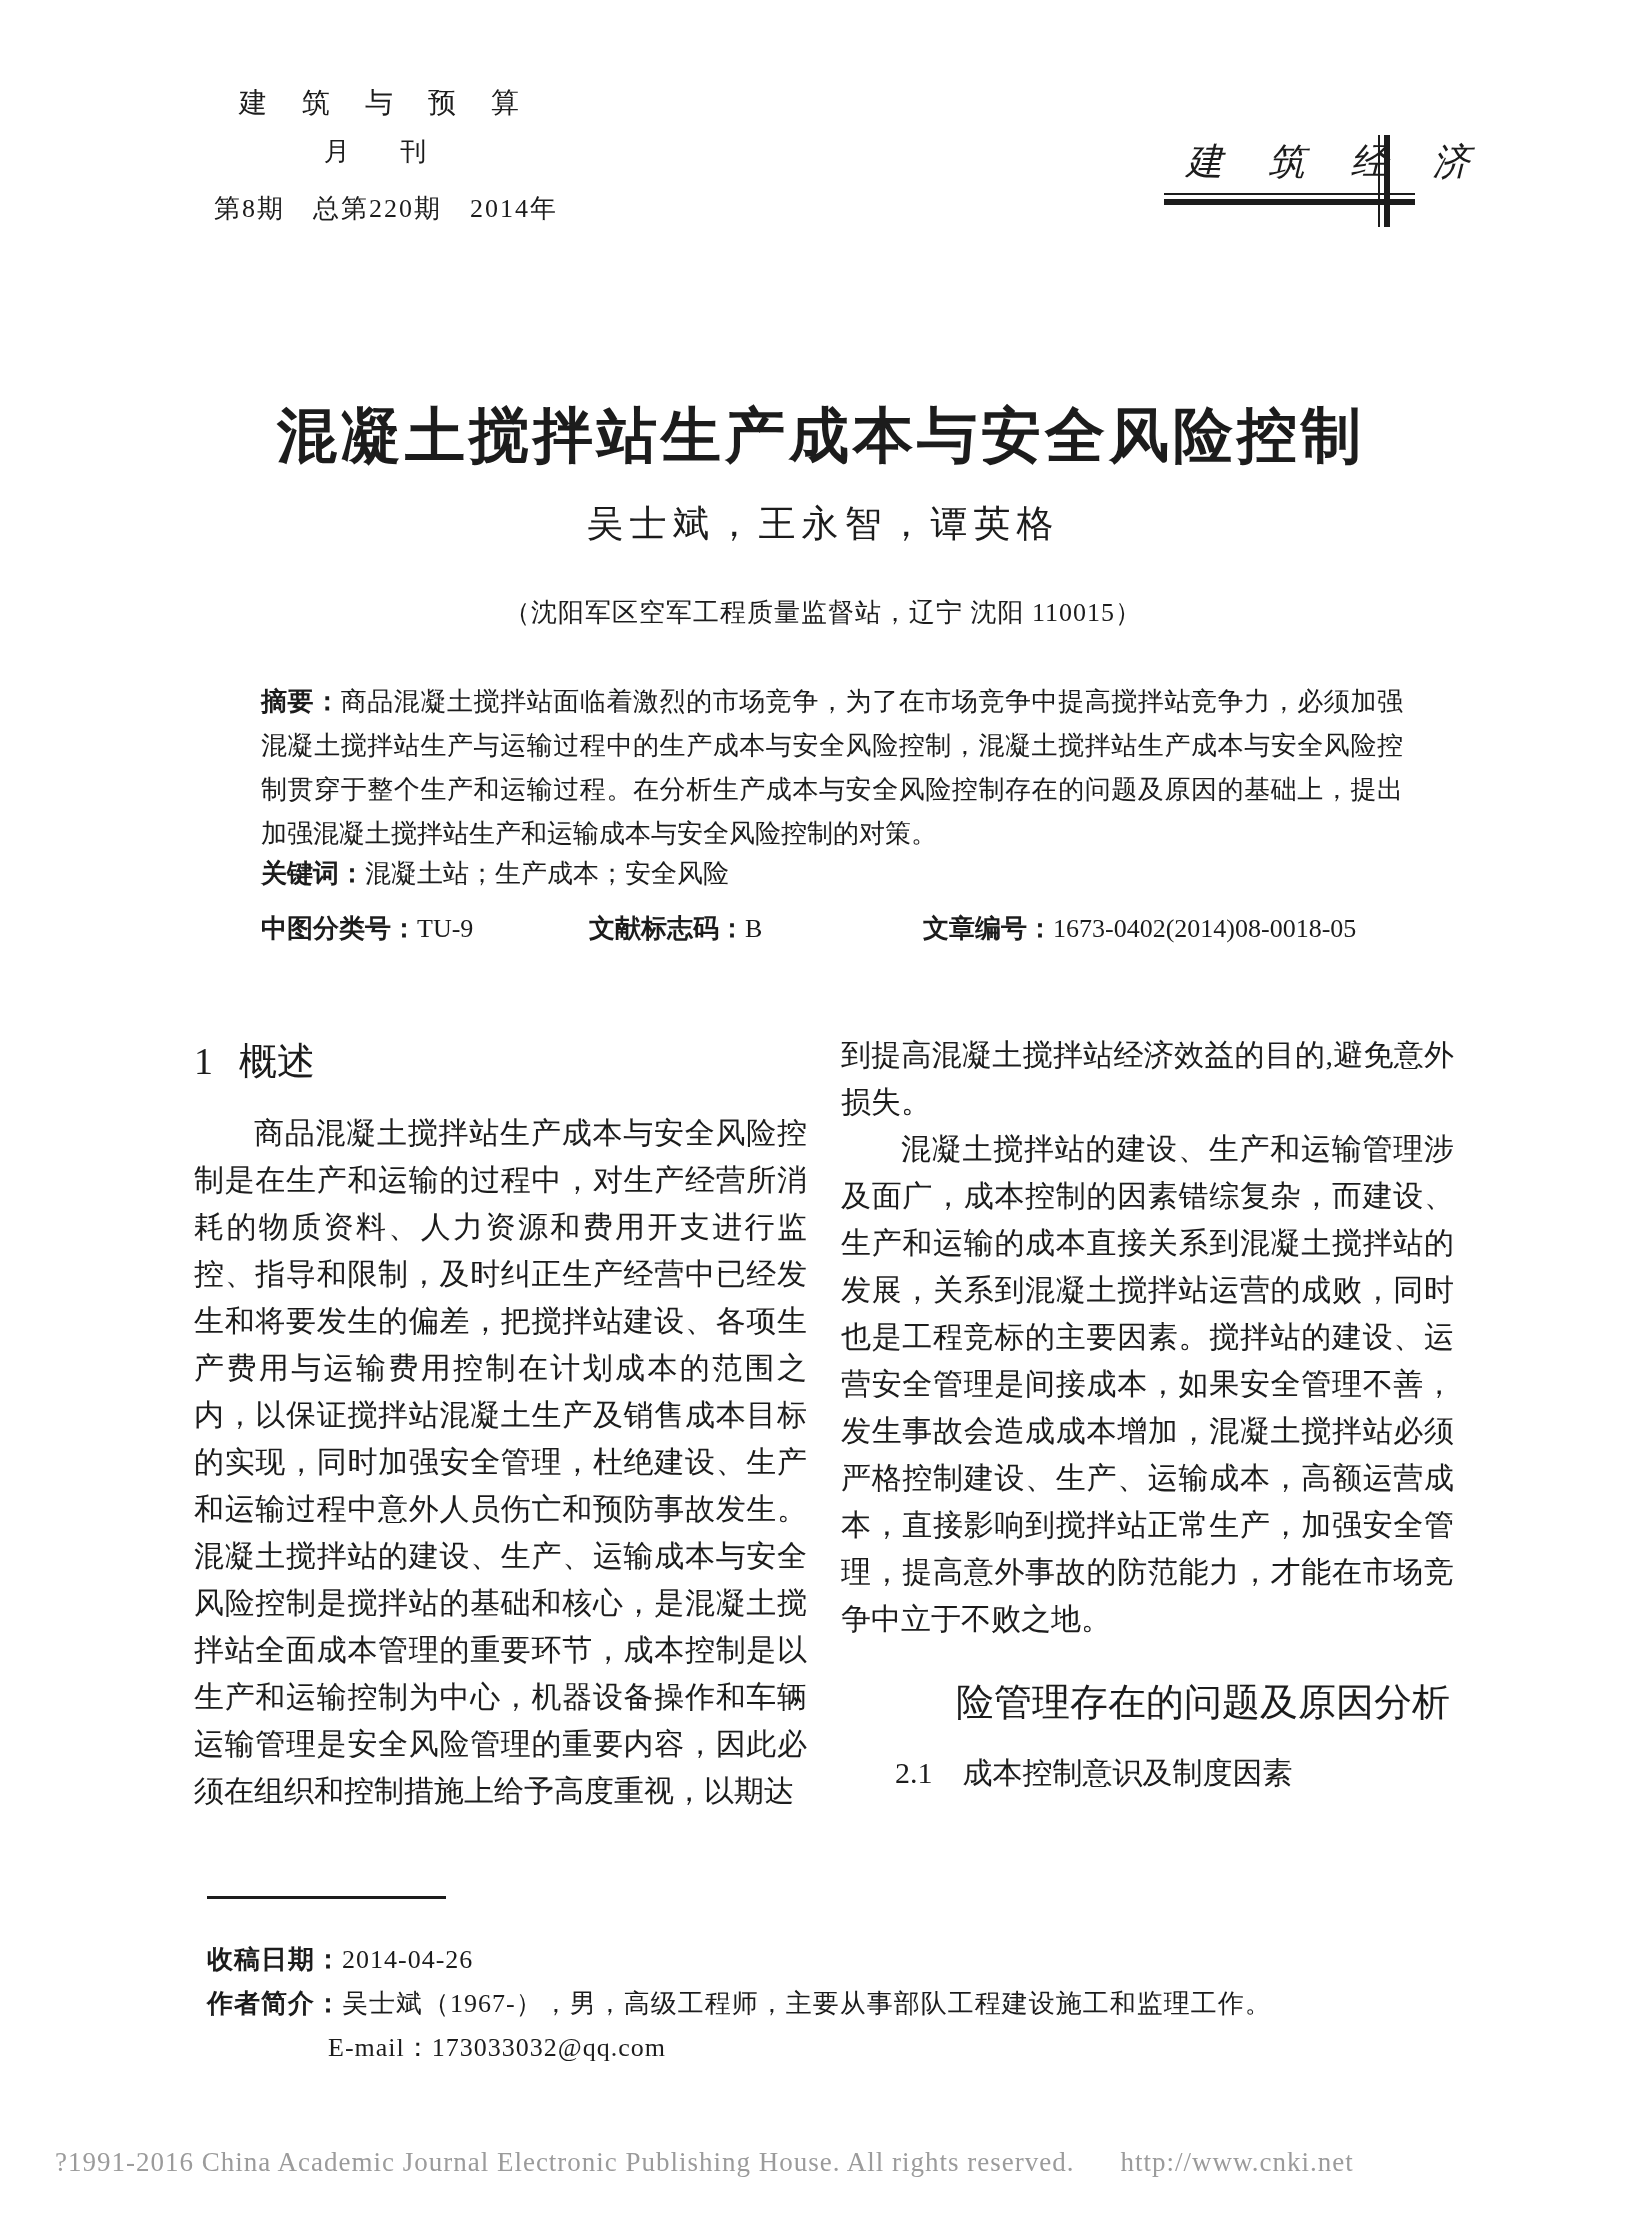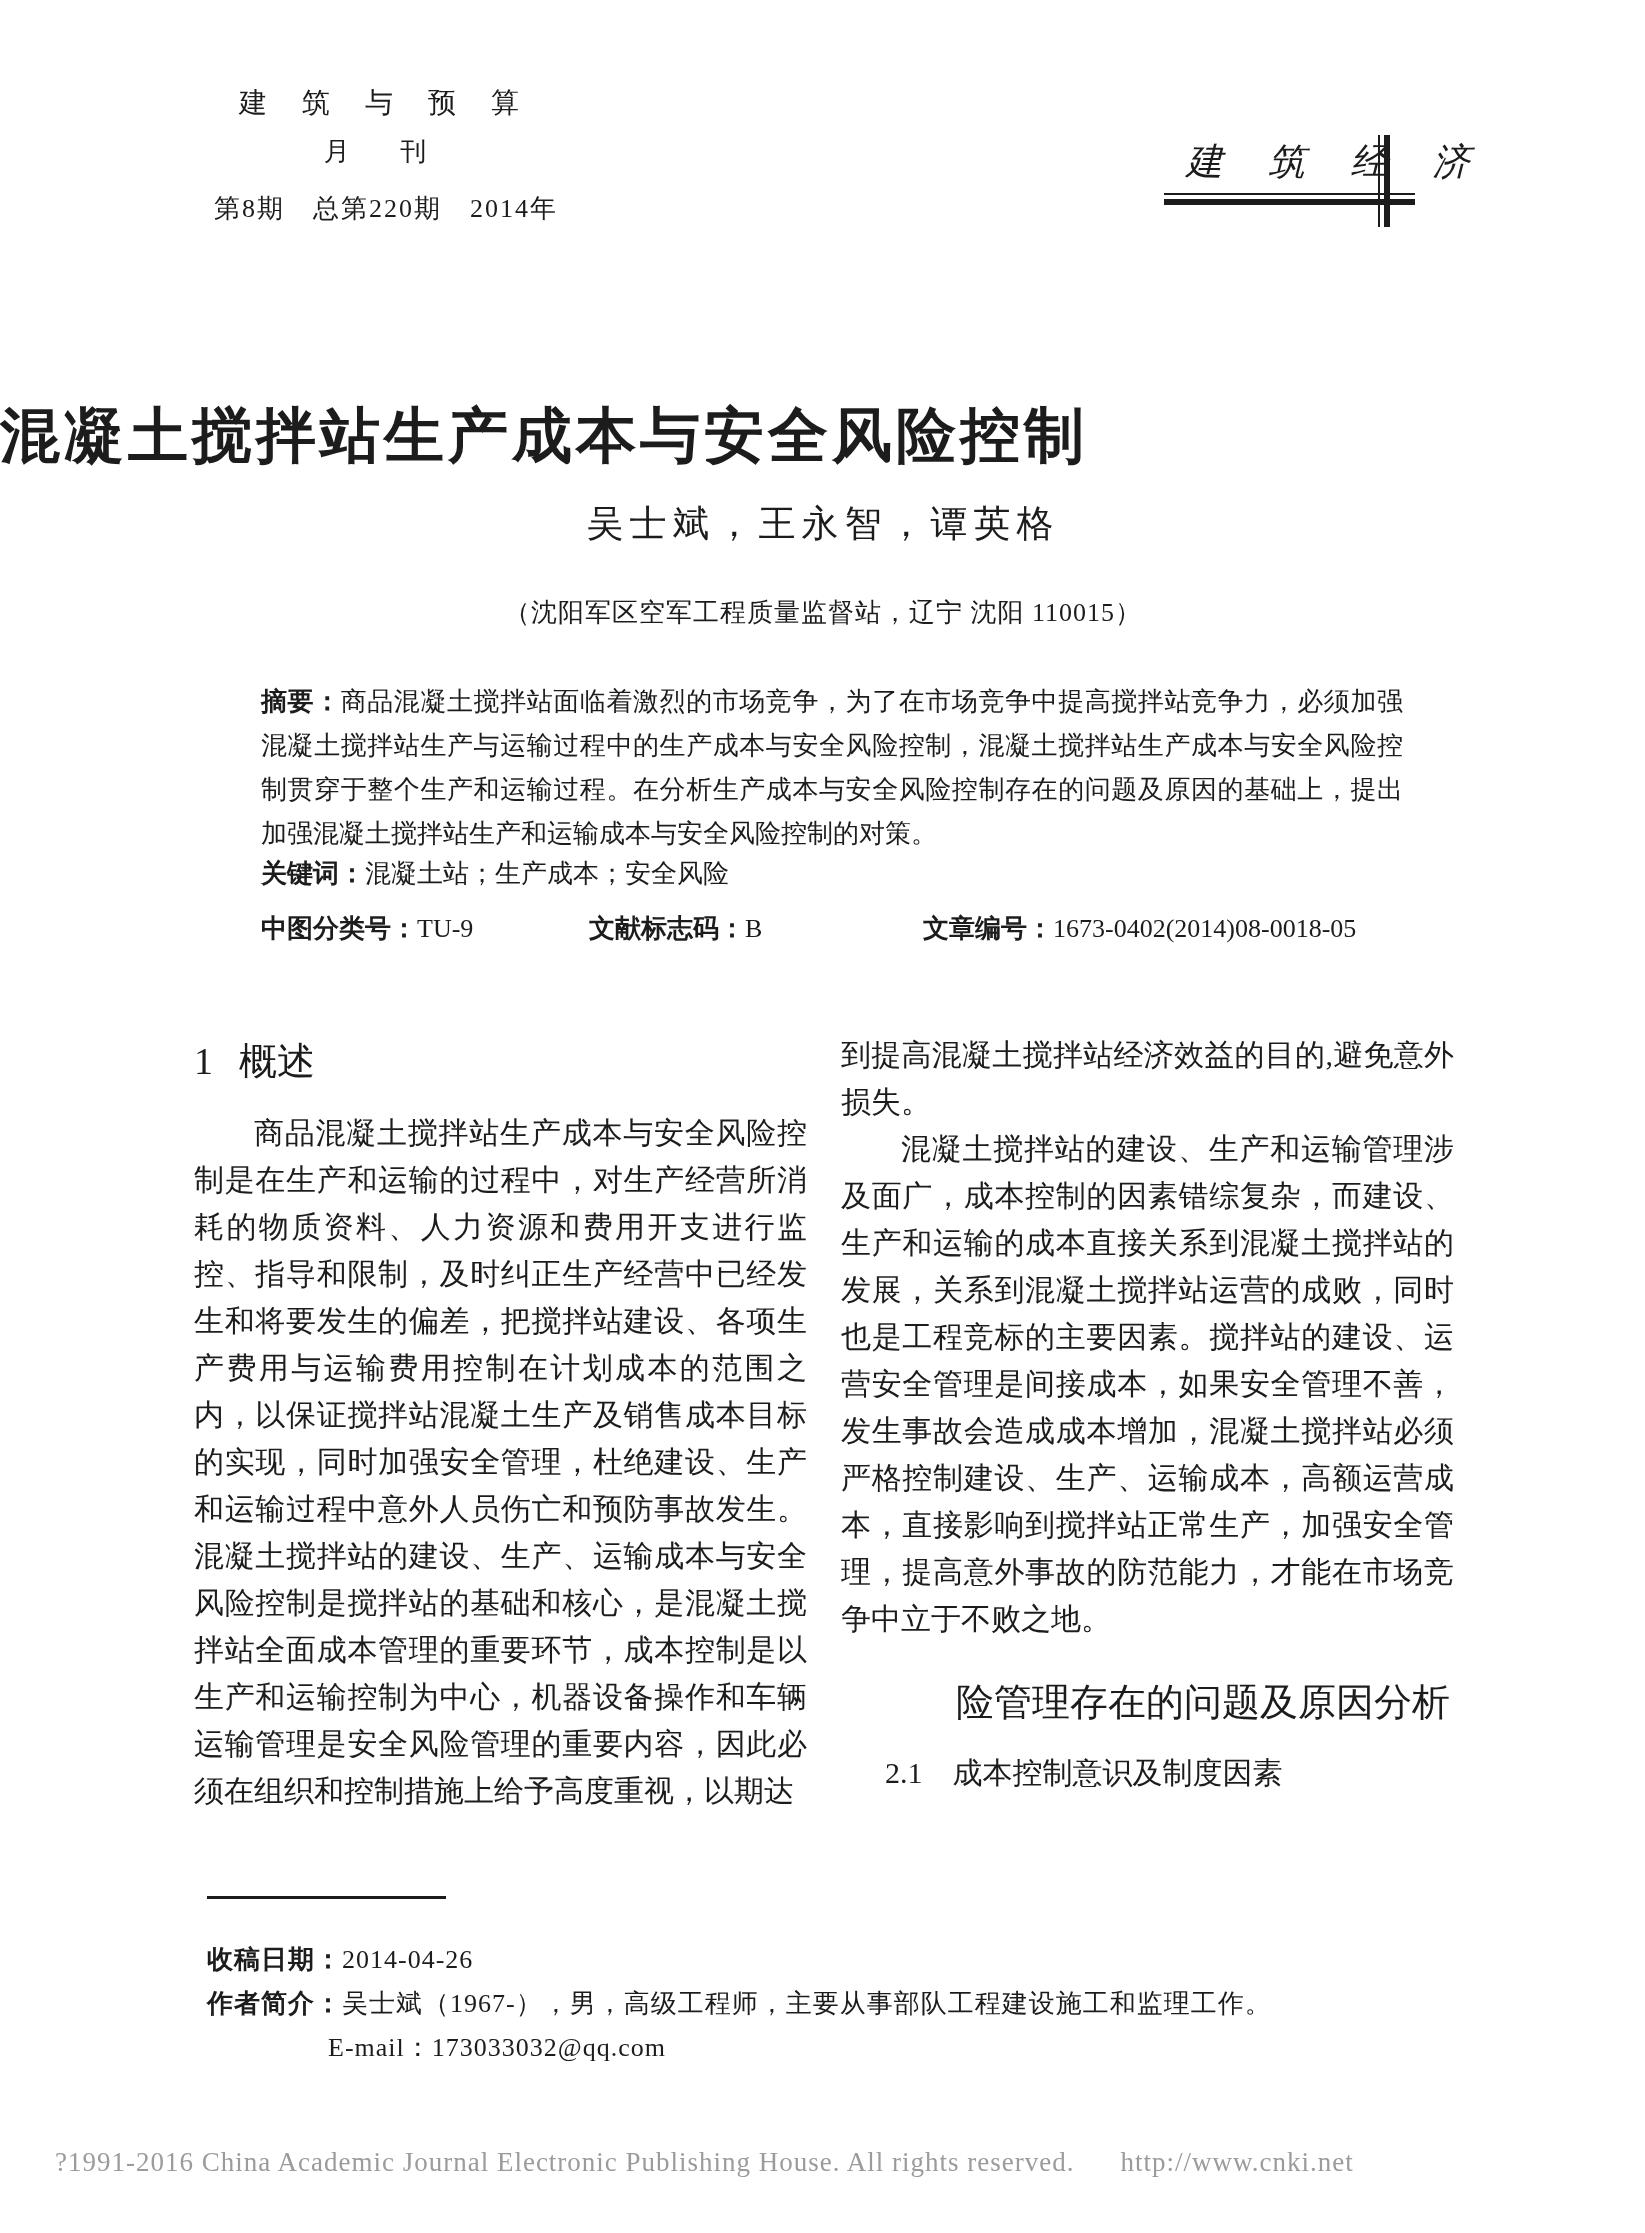--- a/index.html
+++ b/index.html
@@ -15,21 +15,21 @@
   .jname{font-size:28px;letter-spacing:14px;}
   .jfreq{font-size:26px;letter-spacing:22px;margin-top:12px;}
   .jissue{font-size:26px;margin-top:22px;letter-spacing:2px;}
 
   
   .colhead{left:1186px;top:137px;font-size:37px;font-style:italic;
     letter-spacing:18px;font-family:"Liberation Serif",serif;}
   .rule{background:#1c1c1c;}
 
   
-  .title{left:0;top:396px;width:1642px;font-size:60px;
+  .title{left:0;top:396px;width:1642px;text-align:center;font-size:60px;
     font-weight:bold;font-family:"Liberation Sans",sans-serif;letter-spacing:4px;}
   .authors{left:0;top:499px;width:1646px;text-align:center;font-size:37px;letter-spacing:6px;}
   .affil{left:0;top:595px;width:1646px;text-align:center;font-size:26px;letter-spacing:1px;}
 
   
   .absblock{left:261px;top:679px;width:1142px;font-size:26px;line-height:44px;
     text-align:justify;text-justify:inter-character;}
   .blabel{font-weight:bold;font-family:"Liberation Sans",sans-serif;}
   .kwline{left:261px;top:856px;width:1142px;font-size:26px;}
 
@@ -48,21 +48,21 @@
     text-align:left;}
   .h-sec .secnum{margin-right:26px;}
   .col p{margin:0;}
   .p-indent{text-indent:2em;}
   .h-sec2{font-size:38px;line-height:64px;font-weight:normal;margin:28px 0 0 0;
     text-align:left;}
   .h-sec2 .secnum{margin-right:22px;}
   .h-sec2 .wrapline{margin-left:115px;}
   .h-sub{font-size:30px;line-height:46px;font-weight:normal;margin:16px 0 0 44px;
     text-align:left;}
-  .h-sub .subnum{margin-right:30px;}
+  .h-sub .subnum{margin-right:30px;margin-left:10px;}
 
   
   .footrule{left:207px;top:1896px;width:239px;height:3px;background:#1c1c1c;}
   .footline{font-size:26px;letter-spacing:1px;}
   .fl1{left:207px;top:1942px;}
   .fl2{left:207px;top:1986px;}
   .fl3{left:328px;top:2030px;}
 
   
   .wm{left:55px;top:2147px;font-size:27px;color:#9b9b9b;letter-spacing:1px;}

